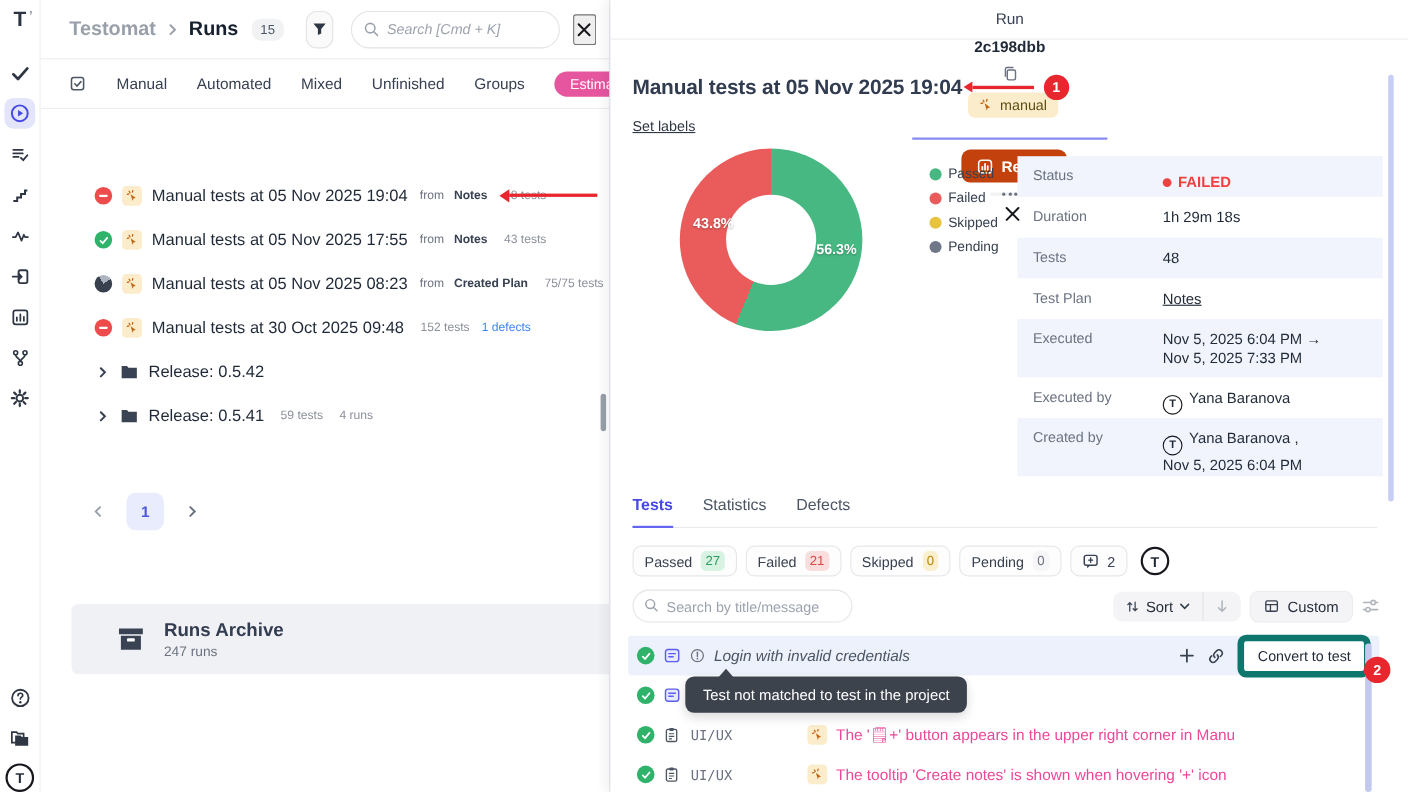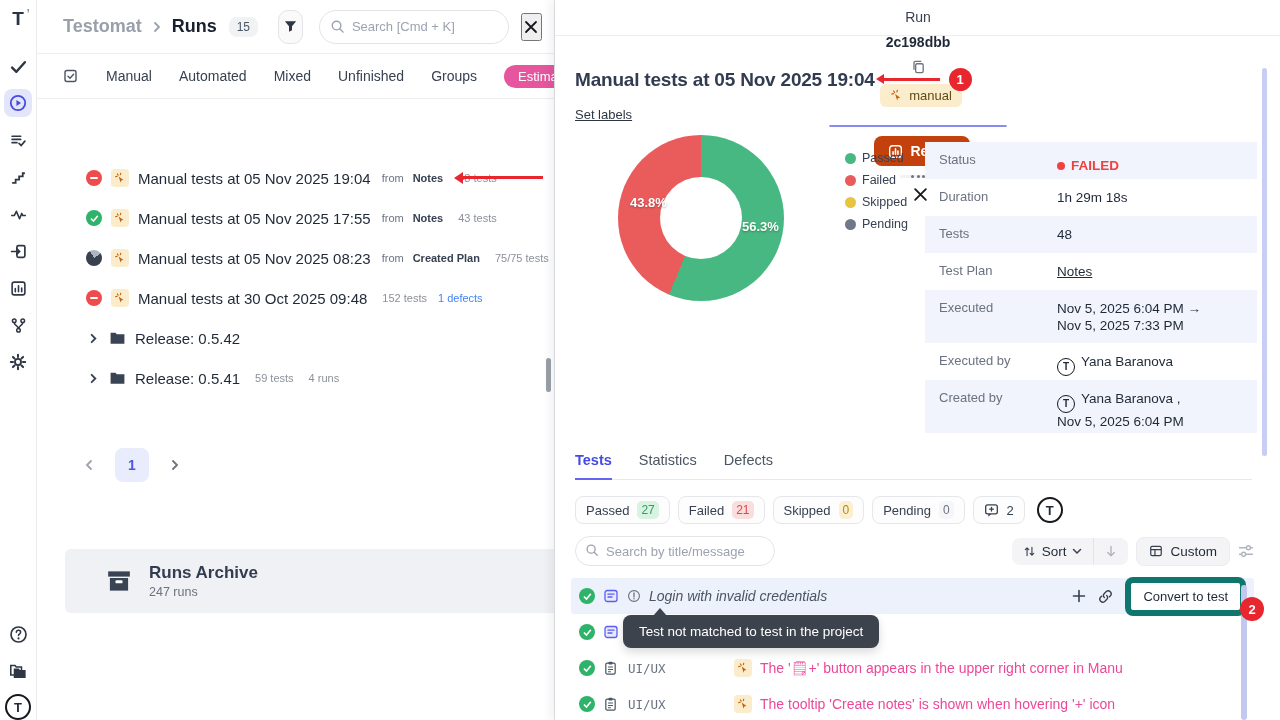--- a/index.html
+++ b/index.html
@@ -25,21 +25,21 @@
   .lp-header { position:absolute; top:0; left:0; right:0; height:54px; border-bottom:1px solid #ededf0;
     display:flex; align-items:center; padding:0 12px 0 26px; gap:8px; }
   .crumb-app { font-size:18px; font-weight:600; color:#9aa0aa; }
   .crumb-sep { color:#9aa0aa; margin:0 2px; display:flex; }
   .crumb-page { font-size:18px; font-weight:700; color:#16202e; }
   .count-badge { background:#f1f2f4; border-radius:8px; font-size:12px; color:#4b5563; padding:3px 8px; margin-left:4px; }
   .filter-btn { width:34px; height:34px; border:1px solid #e3e4e8; border-radius:10px; background:#fafafa;
     display:flex; align-items:center; justify-content:center; margin-left:12px; }
   .lp-search { position:relative; margin-left:8px; }
   .lp-search input { width:190px; height:34px; border:1px solid #e3e4e8; border-radius:17px;
-    padding:0 10px 0 32px; font-size:13px; color:#374151; outline:none; font-family:inherit; }
+    padding:0 10px 0 32px; font-size:13px; color:#374151; outline:none; font-family:inherit;font-style:italic; }
   .lp-search input::placeholder { color:#9ca3af; }
   .lp-search .mag { position:absolute; left:11px; top:9px; }
   .x-btn { width:28px; height:28px; display:flex; align-items:center; justify-content:center; margin-left:4px; }
 
   .lp-tabs { position:absolute; top:54px; left:0; right:0; height:45px; border-bottom:1px solid #ededf0;
     display:flex; align-items:center; gap:27px; padding:0 0 0 26px; font-size:14px; color:#374151; overflow:hidden; }
   .estim-badge { margin-left:auto; margin-right:-18px; background:#e5569f; color:#fff; font-size:13px;
     padding:4px 14px; border-radius:13px; white-space:nowrap; }
 
   .runs-list { position:absolute; top:99px; left:0; right:0; }

